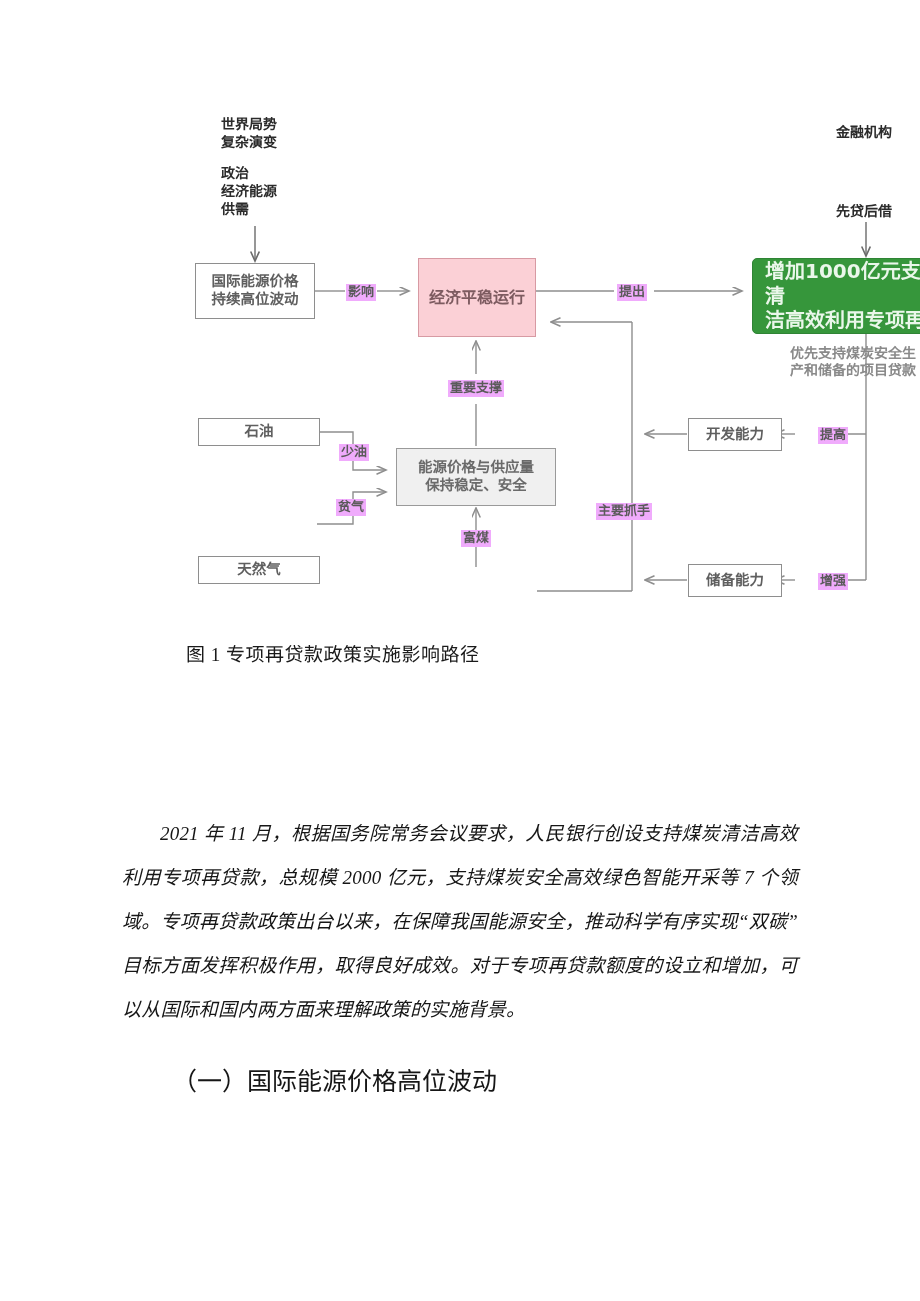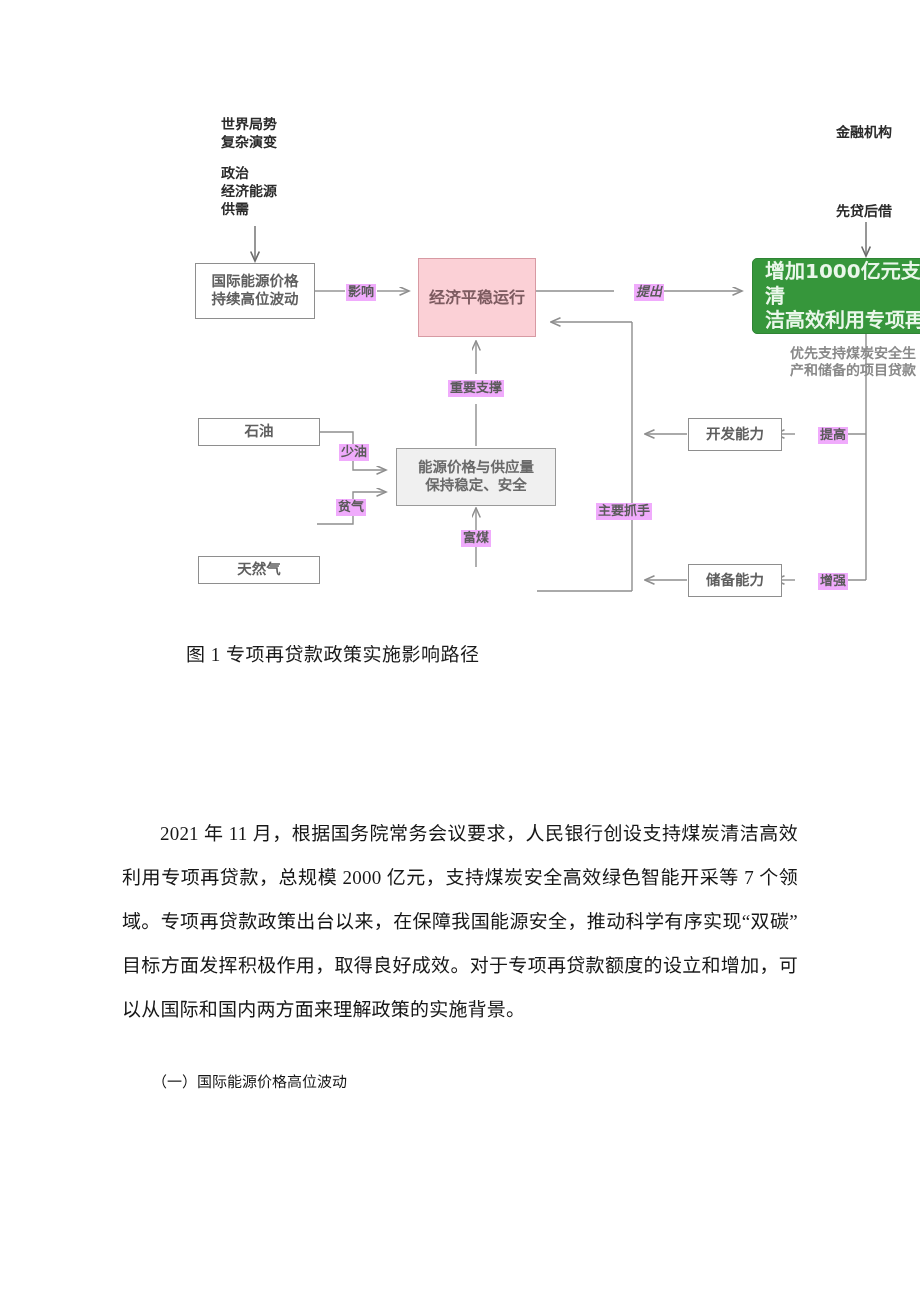--- a/index.html
+++ b/index.html
@@ -124,27 +124,27 @@
     position:absolute;
     left:122px; top:812px;
     width:676px;
     font-size:19px;
     line-height:44px;
     letter-spacing:0.2px;
     text-align:justify;
     text-justify:inter-ideograph;
     color:#161616;
   }
-  .bodytext p{margin:0;}
+  .bodytext p{margin:0;font-style:italic;}
   .bodytext p.indent{text-indent:2em;}
   .subheading{
     position:absolute;
     left:122px; top:1060px;
     width:676px;
-    font-size:15px;
+    font-size:25px;
     line-height:44px;
     text-indent:2em;
     color:#161616;
   }
 </style>
 </head>
 <body>
 
 <div class="page">
 
@@ -227,21 +227,21 @@
 
     <div class="node plain" style="left:198px; top:510px; width:122px; height:28px;margin-top:46px;">天然气</div>
 
 
     <div class="node plain" style="left:688px; top:418px; width:94px; height:33px;">开发能力</div>
 
     <div class="node plain" style="left:688px; top:564px; width:94px; height:33px;">储备能力</div>
 
     <div class="flab edge" style="left:346px; top:284px;">影响</div>
 
-    <div class="flab edge" style="left:634px; top:284px;font-style:italic;">提出</div>
+    <div class="flab edge" style="left:617px; top:284px;">提出</div>
 
     <div class="flab dark" style="left:836px; top:203px;">先贷后借</div>
 
     <div class="flab edge" style="left:448px; top:380px;">重要支撑</div>
 
     <div class="flab edge" style="left:339px; top:444px;">少油</div>
 
     <div class="flab edge" style="left:336px; top:499px;font-family:Liberation Serif, serif;">贫气</div>
 
     <div class="flab edge" style="left:461px; top:530px;">富煤</div>

